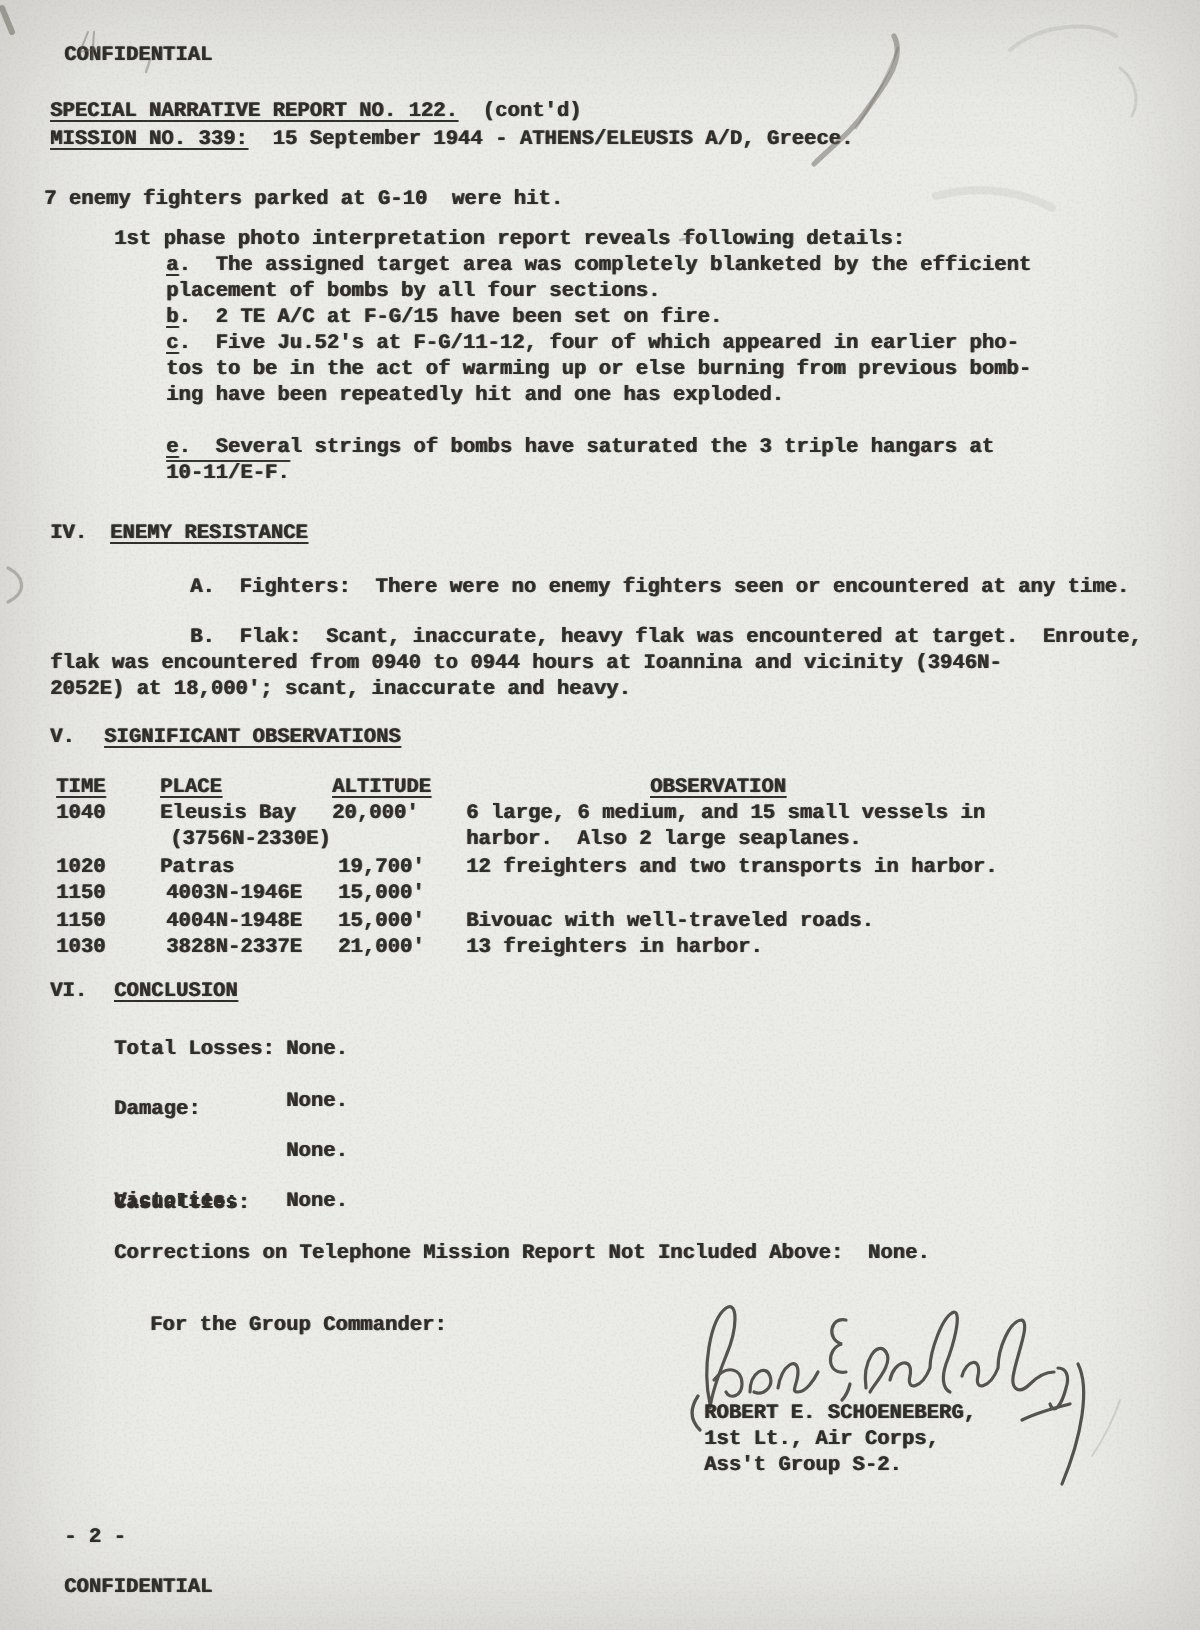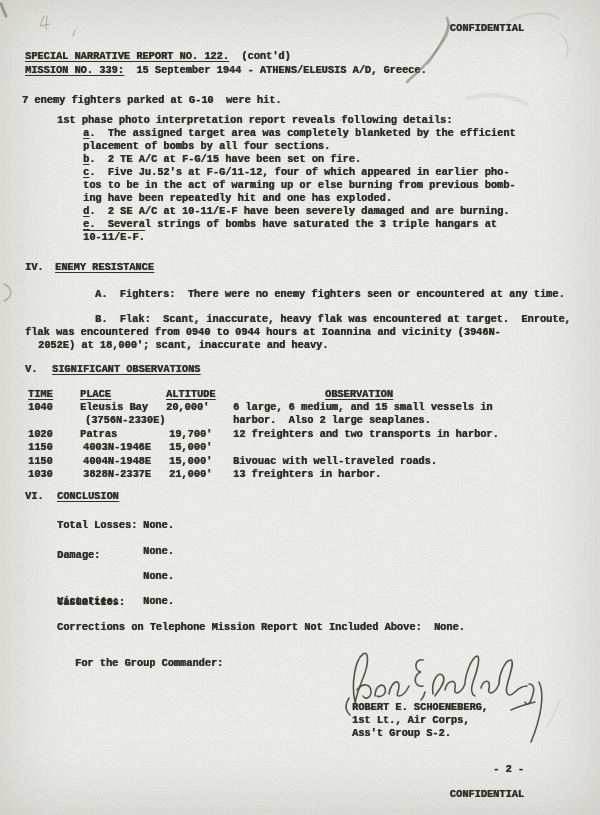--- a/index.html
+++ b/index.html
@@ -14,21 +14,21 @@
     line-height:13px;
     font-weight:bold;
     color:#2e2c27;
     box-shadow:inset 0 0 70px rgba(110,108,98,0.28);
   }
   .page *{white-space:pre;}
   .abs{position:absolute;}
   .tw{ text-shadow:0.45px 0 0 rgba(46,44,39,0.75), 0 0 0.7px rgba(46,44,39,0.45); }
   .ul{ text-decoration:underline; text-decoration-thickness:1px; text-underline-offset:2px; text-decoration-color:rgba(46,44,39,0.85); }
   .oline{ text-decoration:overline; text-decoration-color:rgba(46,44,39,0.6); }
-  .ctr{ left:0; width:524px; text-align:right; }
+  .ctr{ left:0; width:524px; text-align:left;padding-left:32px; }
   .grain-layer,.stain-layer{ position:absolute; inset:0; pointer-events:none; }
 </style>
 </head>
 <body>
 
 <div class="page">
 
   <div class="abs tw ctr" style="top:22px;">CONFIDENTIAL</div>
 
   <div class="abs tw" style="top:50px;left:25px;"><span class="ul">SPECIAL NARRATIVE REPORT NO. 122.</span><span>  (cont'd)</span></div>
@@ -40,33 +40,32 @@
 
   <div class="abs tw" style="top:127px;left:83px;"><span class="ul">a</span><span>.  </span><span>The assigned target area was completely blanketed by the efficient</span></div>
   <div class="abs tw" style="top:140px;left:83px;">placement of bombs by all four sections.</div>
 
   <div class="abs tw" style="top:153px;left:83px;"><span class="ul">b</span><span>.  </span><span>2 TE A/C at F-G/15 have been set on fire.</span></div>
 
   <div class="abs tw" style="top:166px;left:83px;"><span class="ul">c</span><span>.  </span><span>Five Ju.52's at F-G/11-12, four of which appeared in earlier pho-</span></div>
   <div class="abs tw" style="top:179px;left:83px;">tos to be in the act of warming up or else burning from previous bomb-</div>
   <div class="abs tw" style="top:192px;left:83px;">ing have been repeatedly hit and one has exploded.</div>
 
-  <div class="abs tw" style="top:205px;left:83px;"><span class="ul">d</span><span>.  </span><span>2 SE A/C at 10-11/E-F have been severely damaged and are burning.</span></div>
 
   <div class="abs tw" style="top:218px;left:83px;"><span class="ul">e</span><span>.  </span><span>Several strings of bombs have saturated the 3 triple hangars at</span></div>
   <div class="abs tw oline" style="top:231px;left:83px;">10-11/E-F.</div>
 
   <div class="abs tw" style="top:261px;left:25px;">IV.</div>
   <div class="abs tw ul" style="top:261px;left:55px;">ENEMY RESISTANCE</div>
 
   <div class="abs tw" style="top:288px;left:95px;">A.  Fighters:  There were no enemy fighters seen or encountered at any time.</div>
 
   <div class="abs tw" style="top:313px;left:95px;">B.  Flak:  Scant, inaccurate, heavy flak was encountered at target.  Enroute,</div>
   <div class="abs tw" style="top:326px;left:25px;">flak was encountered from 0940 to 0944 hours at Ioannina and vicinity (3946N-</div>
-  <div class="abs tw" style="top:339px;left:38px;">2052E) at 18,000'; scant, inaccurate and heavy.</div>
+  <div class="abs tw" style="top:339px;left:25px;">2052E) at 18,000'; scant, inaccurate and heavy.</div>
 
   <div class="abs tw" style="top:363px;left:25px;">V.</div>
   <div class="abs tw ul" style="top:363px;left:52px;">SIGNIFICANT OBSERVATIONS</div>
 
   <div class="abs tw ul" style="top:388px;left:28px;">TIME</div>
   <div class="abs tw ul" style="top:388px;left:80px;">PLACE</div>
   <div class="abs tw ul" style="top:388px;left:166px;">ALTITUDE</div>
   <div class="abs tw ul" style="top:388px;left:325px;">OBSERVATION</div>
 
   <div>

